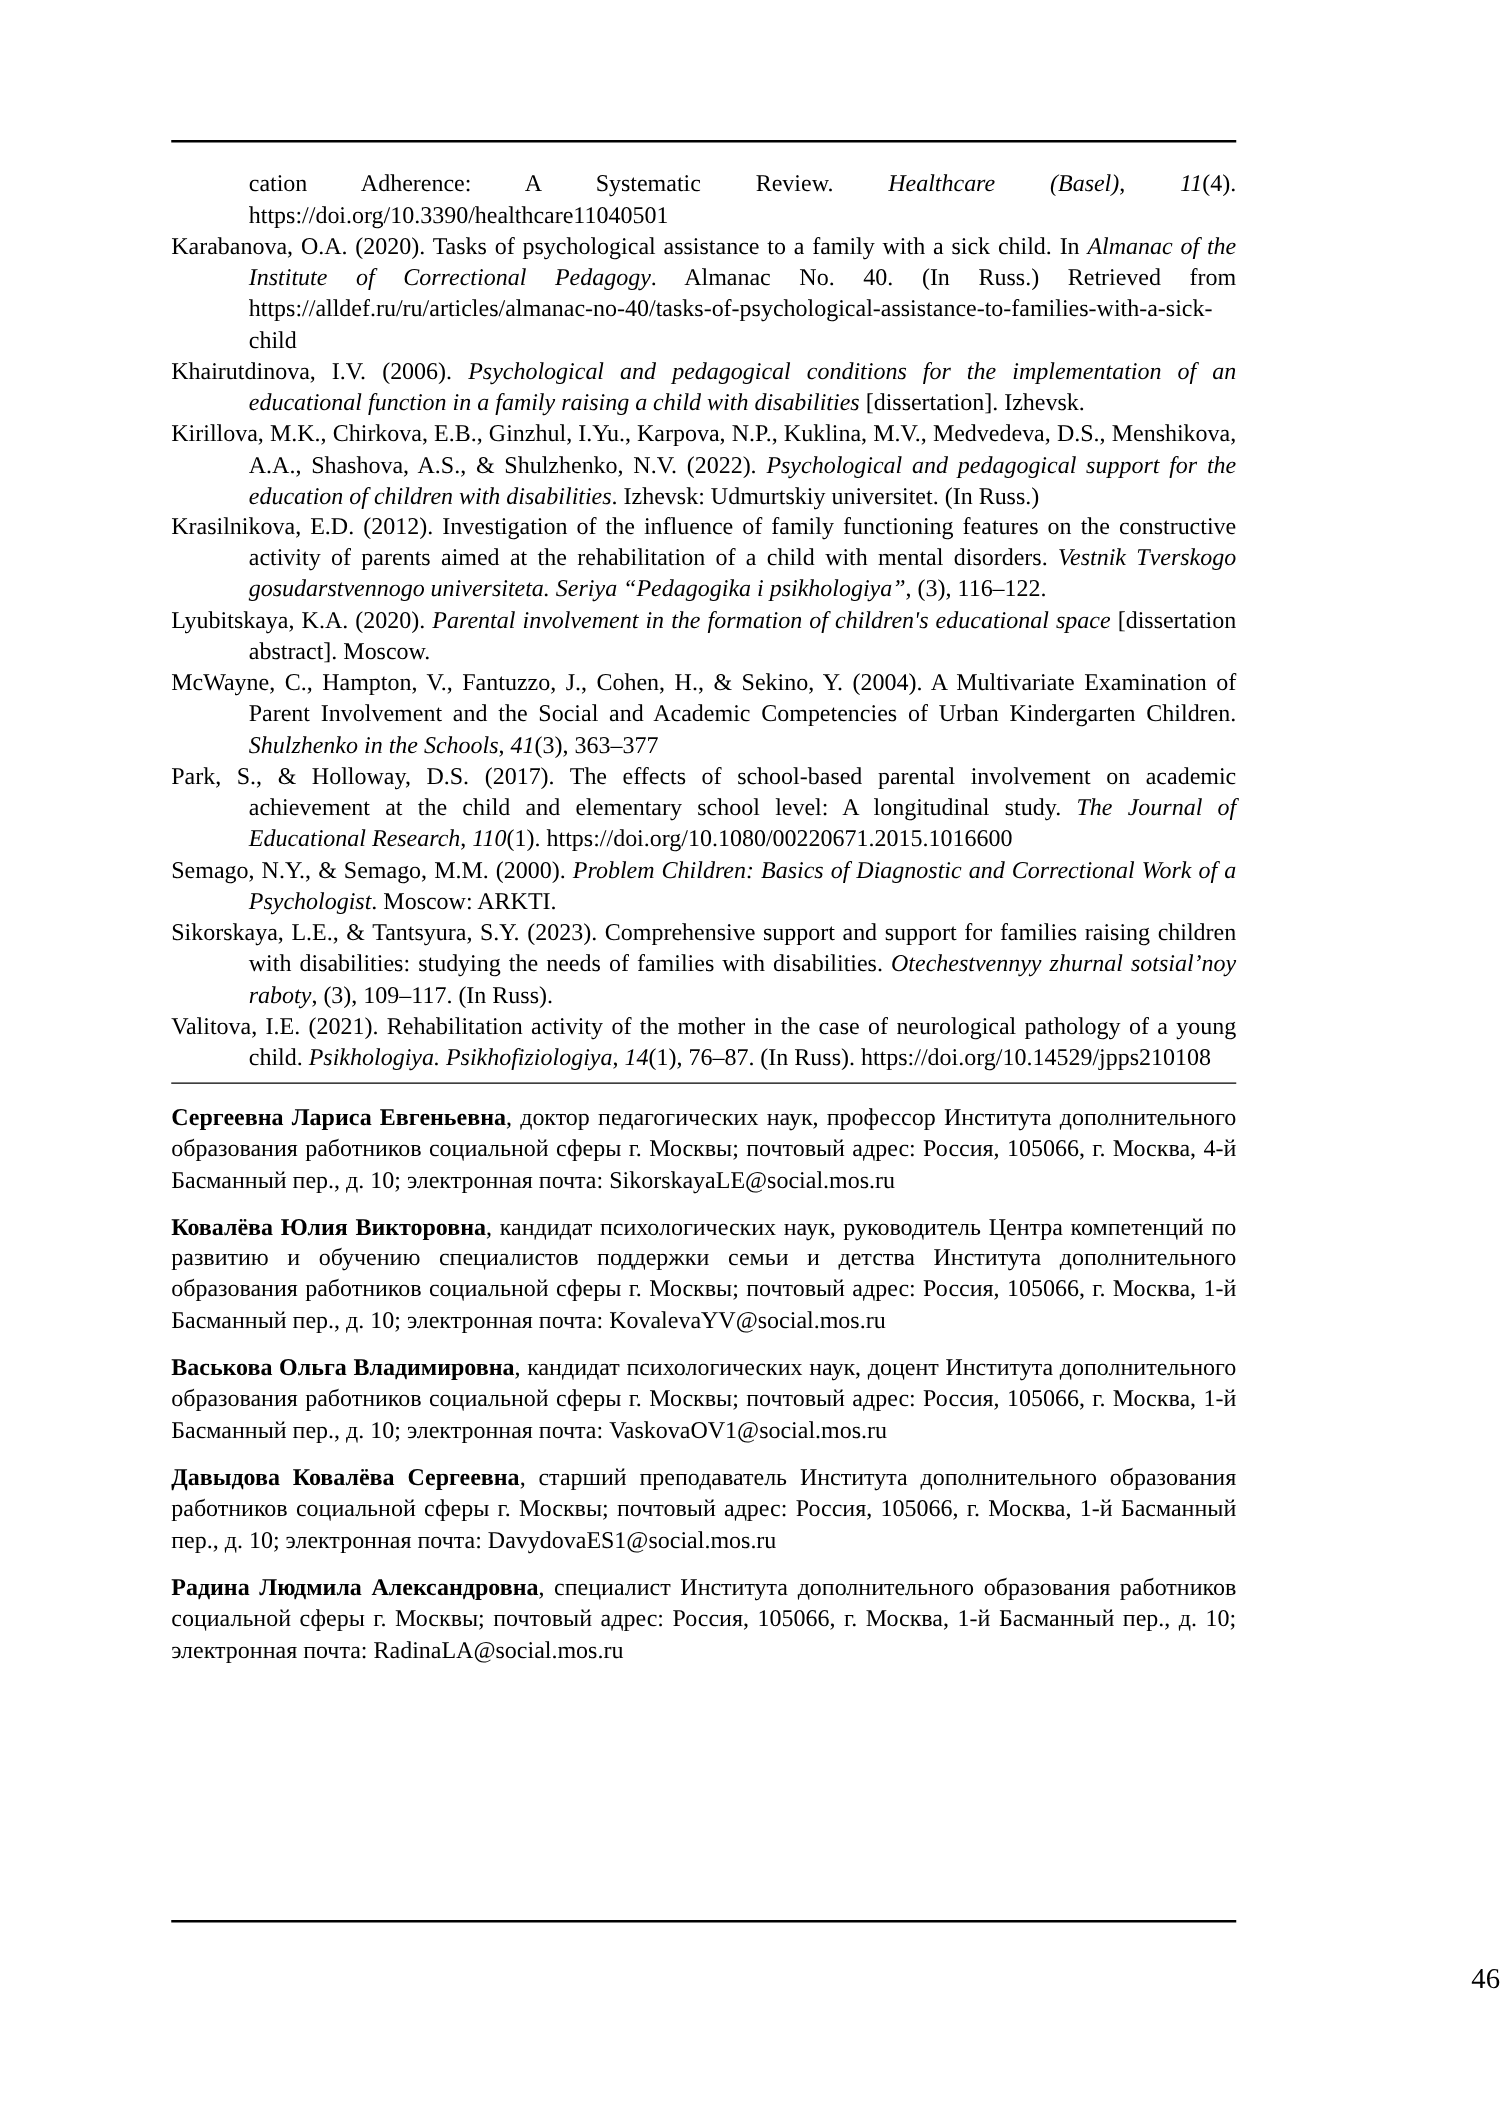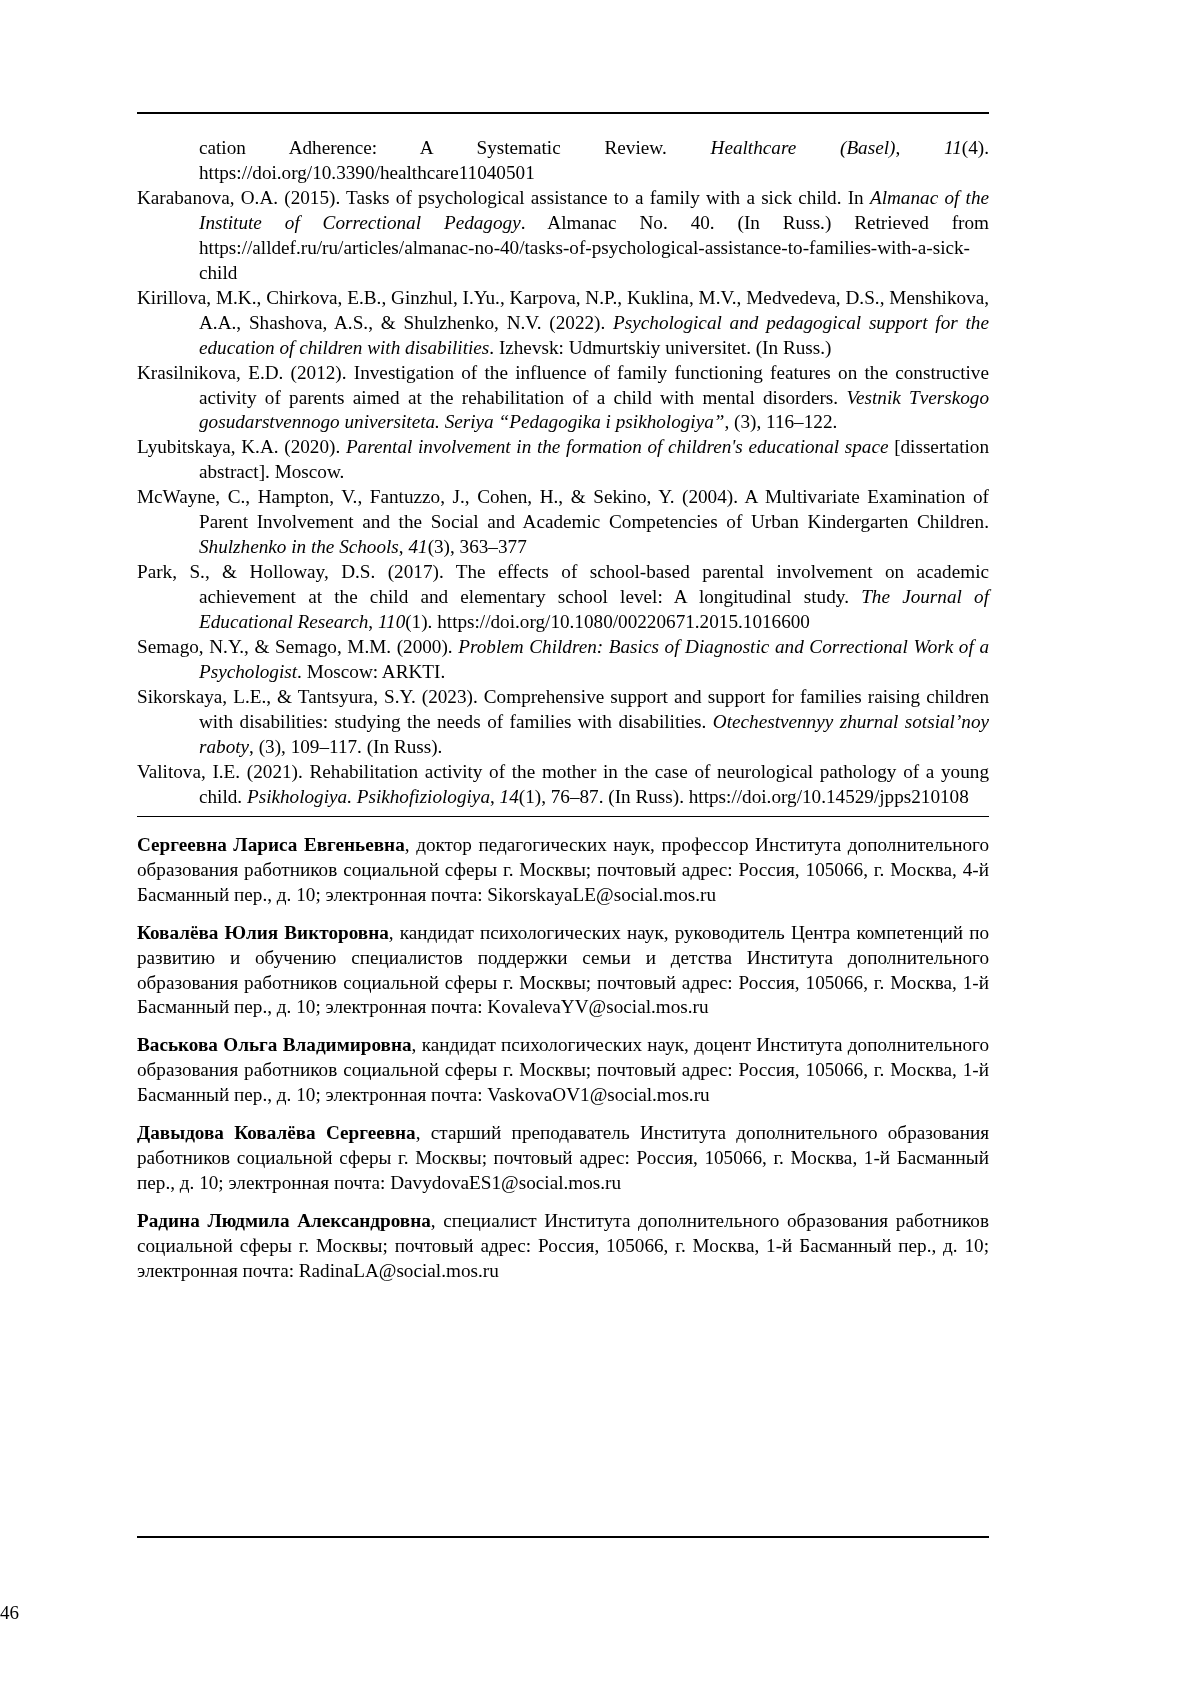--- a/index.html
+++ b/index.html
@@ -76,36 +76,36 @@
     margin-bottom: 13px;
   }
   .author-name {
     font-weight: bold;
   }
   .page-number {
     position: absolute;
     left: 0;
     top: 1570px;
     width: 1200px;
-    text-align: left;
-    font-size: 19px;
-    margin-top: 32px;
+    text-align: right;
+    font-size: 23px;
   }
 </style>
 </head>
 <body>
 
 <div class="page">
 
   <div class="content">
     <div class="rule-top"></div>
 
     <div class="refs" id="refs">
         <div class="ref first"><span>cation Adherence: A Systematic Review. </span><span class="it">Healthcare (Basel)</span><span>, </span><span class="it">11</span><span>(4). https://doi.org/10.3390/healthcare11040501</span></div>
-        <div class="ref"><span>Karabanova, O.A. (2015). Tasks of psychological assistance to a family with a sick child. In </span><span class="it">Almanac of the Institute of Correctional Pedagogy</span><span>. Almanac No. 40. (In Russ.) Retrieved from https://alldef.ru/ru/articles/almanac-no-40/tasks-of-psychological-assistance-to-families-with-a-sick-child</span></div>
+        <div class="ref"><span>Karabanova, O.A. (2020). Tasks of psychological assistance to a family with a sick child. In </span><span class="it">Almanac of the Institute of Correctional Pedagogy</span><span>. Almanac No. 40. (In Russ.) Retrieved from https://alldef.ru/ru/articles/almanac-no-40/tasks-of-psychological-assistance-to-families-with-a-sick-child</span></div>
+        <div class="ref"><span>Khairutdinova, I.V. (2006). </span><span class="it">Psychological and pedagogical conditions for the implementation of an educational function in a family raising a child with disabilities</span><span> [dissertation]. Izhevsk.</span></div>
         <div class="ref"><span>Kirillova, M.K., Chirkova, E.B., Ginzhul, I.Yu., Karpova, N.P., Kuklina, M.V., Medvedeva, D.S., Menshikova, A.A., Shashova, A.S., &amp; Shulzhenko, N.V. (2022). </span><span class="it">Psychological and pedagogical support for the education of children with disabilities</span><span>. Izhevsk: Udmurtskiy universitet. (In Russ.)</span></div>
         <div class="ref"><span>Krasilnikova, E.D. (2012). Investigation of the influence of family functioning features on the constructive activity of parents aimed at the rehabilitation of a child with mental disorders. </span><span class="it">Vestnik Tverskogo gosudarstvennogo universiteta. Seriya “Pedagogika i psikhologiya”</span><span>, (3), 116–122.</span></div>
         <div class="ref"><span>Lyubitskaya, K.A. (2020). </span><span class="it">Parental involvement in the formation of children's educational space</span><span> [dissertation abstract]. Moscow.</span></div>
         <div class="ref"><span>McWayne, C., Hampton, V., Fantuzzo, J., Cohen, H., &amp; Sekino, Y. (2004). A Multivariate Examination of Parent Involvement and the Social and Academic Competencies of Urban Kindergarten Children. </span><span class="it">Shulzhenko in the Schools</span><span>, </span><span class="it">41</span><span>(3), 363–377</span></div>
         <div class="ref"><span>Park, S., &amp; Holloway, D.S. (2017). The effects of school-based parental involvement on academic achievement at the child and elementary school level: A longitudinal study. </span><span class="it">The Journal of Educational Research</span><span>, </span><span class="it">110</span><span>(1). https://doi.org/10.1080/00220671.2015.1016600</span></div>
         <div class="ref"><span>Semago, N.Y., &amp; Semago, M.M. (2000). </span><span class="it">Problem Children: Basics of Diagnostic and Correctional Work of a Psychologist</span><span>. Moscow: ARKTI.</span></div>
         <div class="ref"><span>Sikorskaya, L.E., &amp; Tantsyura, S.Y. (2023). Comprehensive support and support for families raising children with disabilities: studying the needs of families with disabilities. </span><span class="it">Otechestvennyy zhurnal sotsial’noy raboty</span><span>, (3), 109–117. (In Russ).</span></div>
         <div class="ref"><span>Valitova, I.E. (2021). Rehabilitation activity of the mother in the case of neurological pathology of a young child. </span><span class="it">Psikhologiya. Psikhofiziologiya</span><span>, </span><span class="it">14</span><span>(1), 76–87. (In Russ). https://doi.org/10.14529/jpps210108</span></div>
       </div>
 

